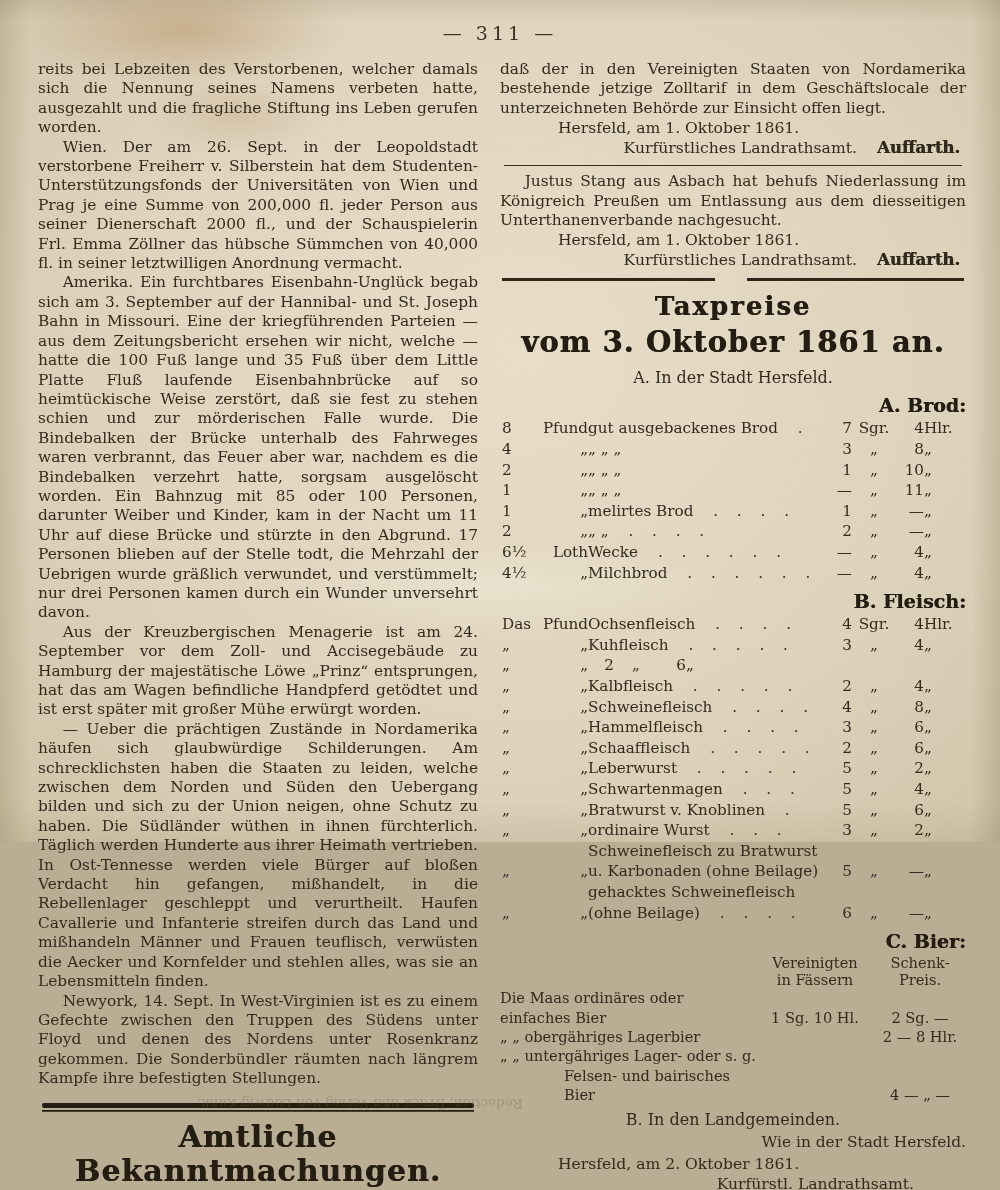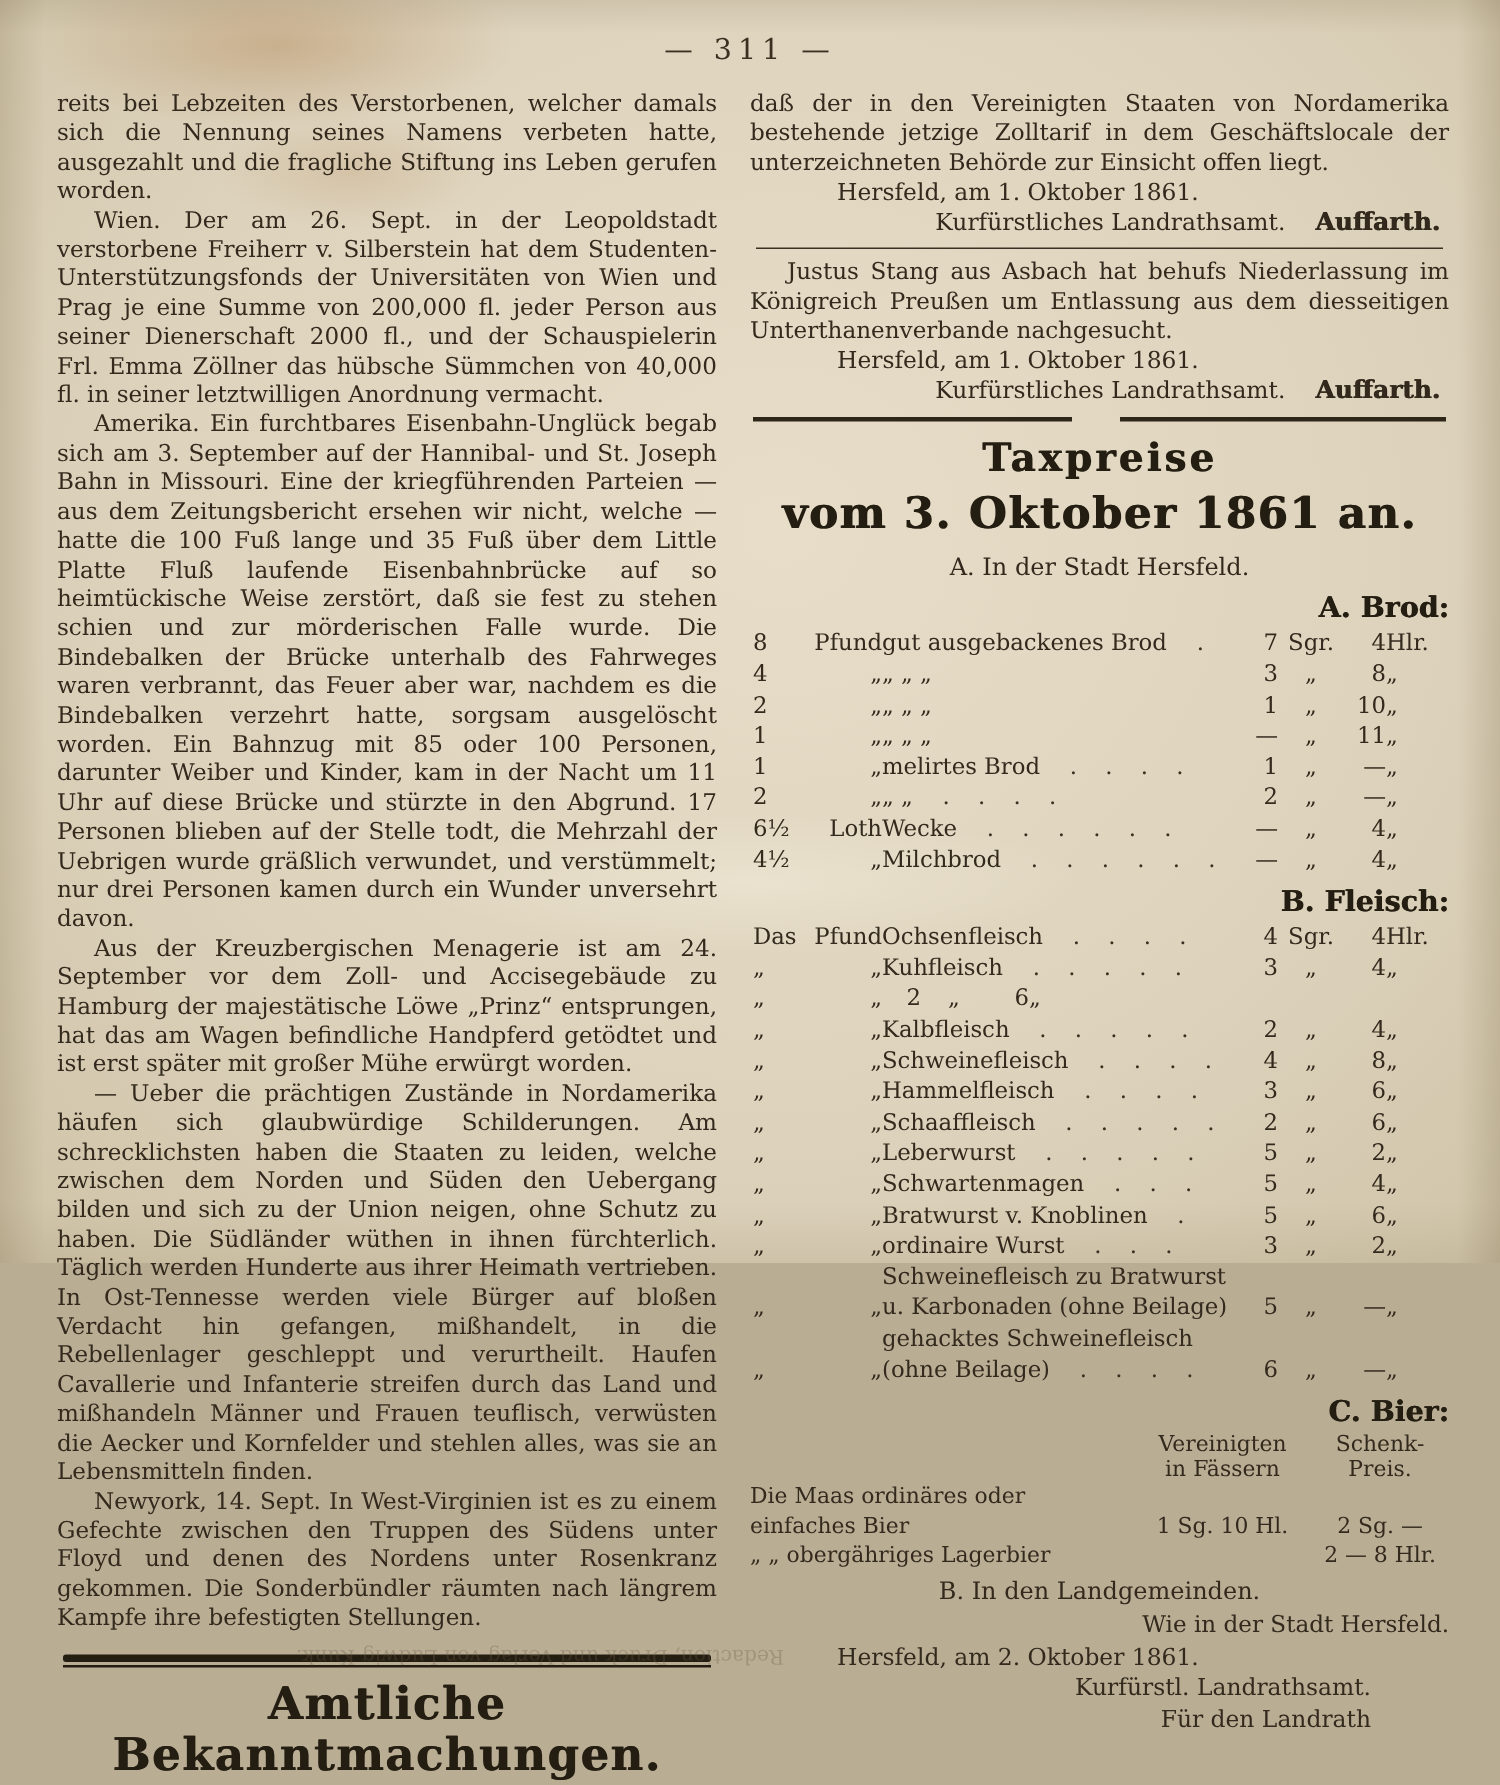--- a/index.html
+++ b/index.html
@@ -370,20 +370,25 @@
           <div class="brow">
             <span class="bn"><span>Die Maas ordinäres oder einfaches Bier</span></span>
             <span class="bfab">1 Sg. 10 Hl.</span>
             <span class="bsch">2 Sg.  —</span>
           </div>
           <div class="brow">
             <span class="bn"><span>„     „   obergähriges Lagerbier</span></span>
             <span class="bfab"></span>
             <span class="bsch">2 — 8 Hlr.</span>
           </div>
+          <div class="brow">
+            <span class="bn"><span>„     „     untergähriges Lager- oder s. g.</span><span class="n2">Felsen- und bairisches Bier</span></span>
+            <span class="bfab"></span>
+            <span class="bsch">4 — „ —</span>
+          </div>
         </div>
 
       <div class="sec-label" style="margin-top:5px">B.   In den Landgemeinden.</div>
       <div class="center">Wie in der Stadt Hersfeld.</div>
 
       <div class="dateline" style="margin-top:3px">Hersfeld, am 2.   Oktober 1861.</div>
       <div class="sig-r">Kurfürstl. Landrathsamt.</div>
       <div class="sig-r">Für den Landrath</div>
 
     </div>

